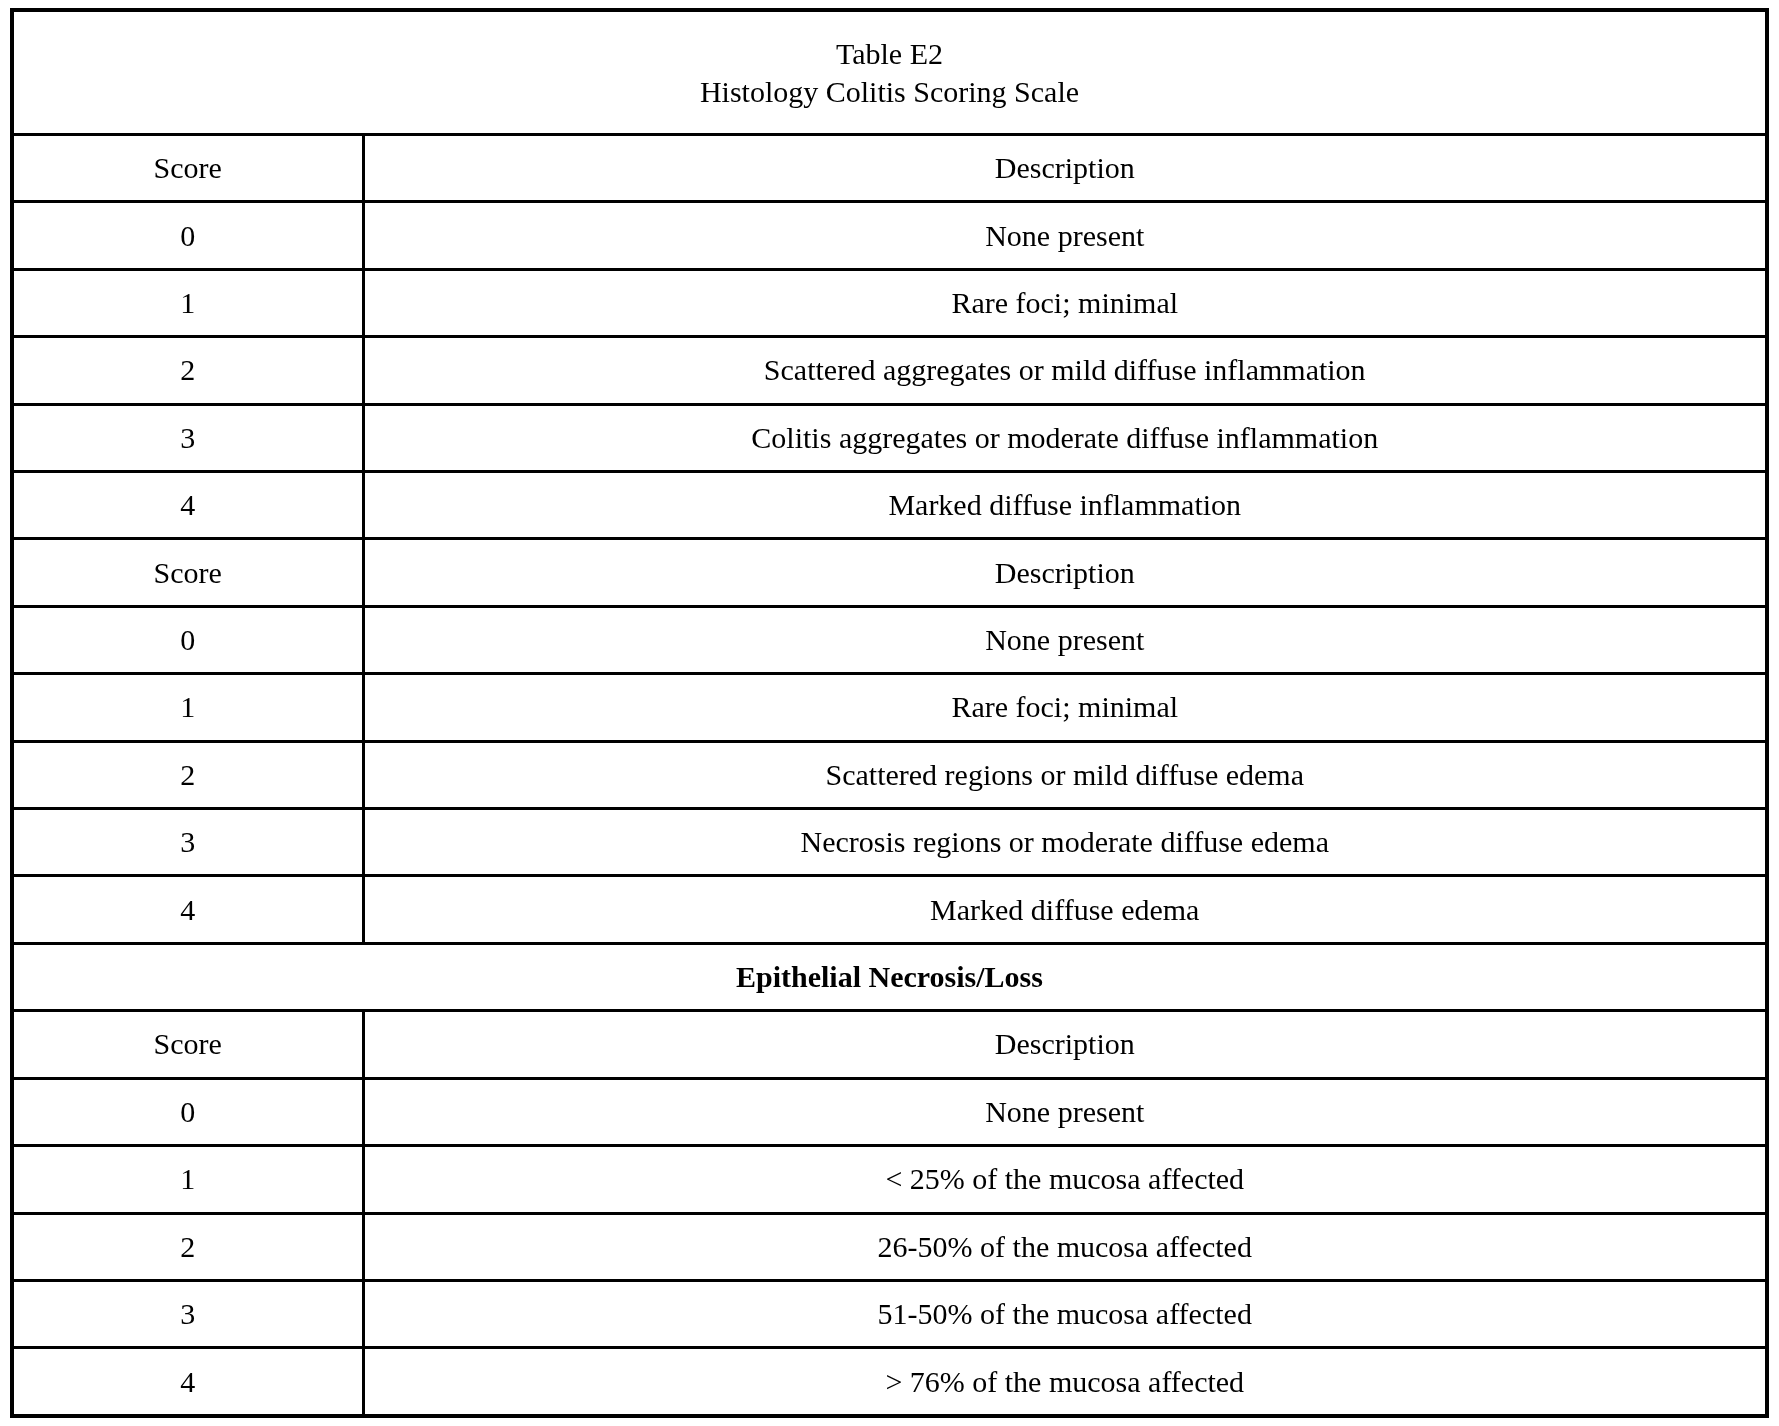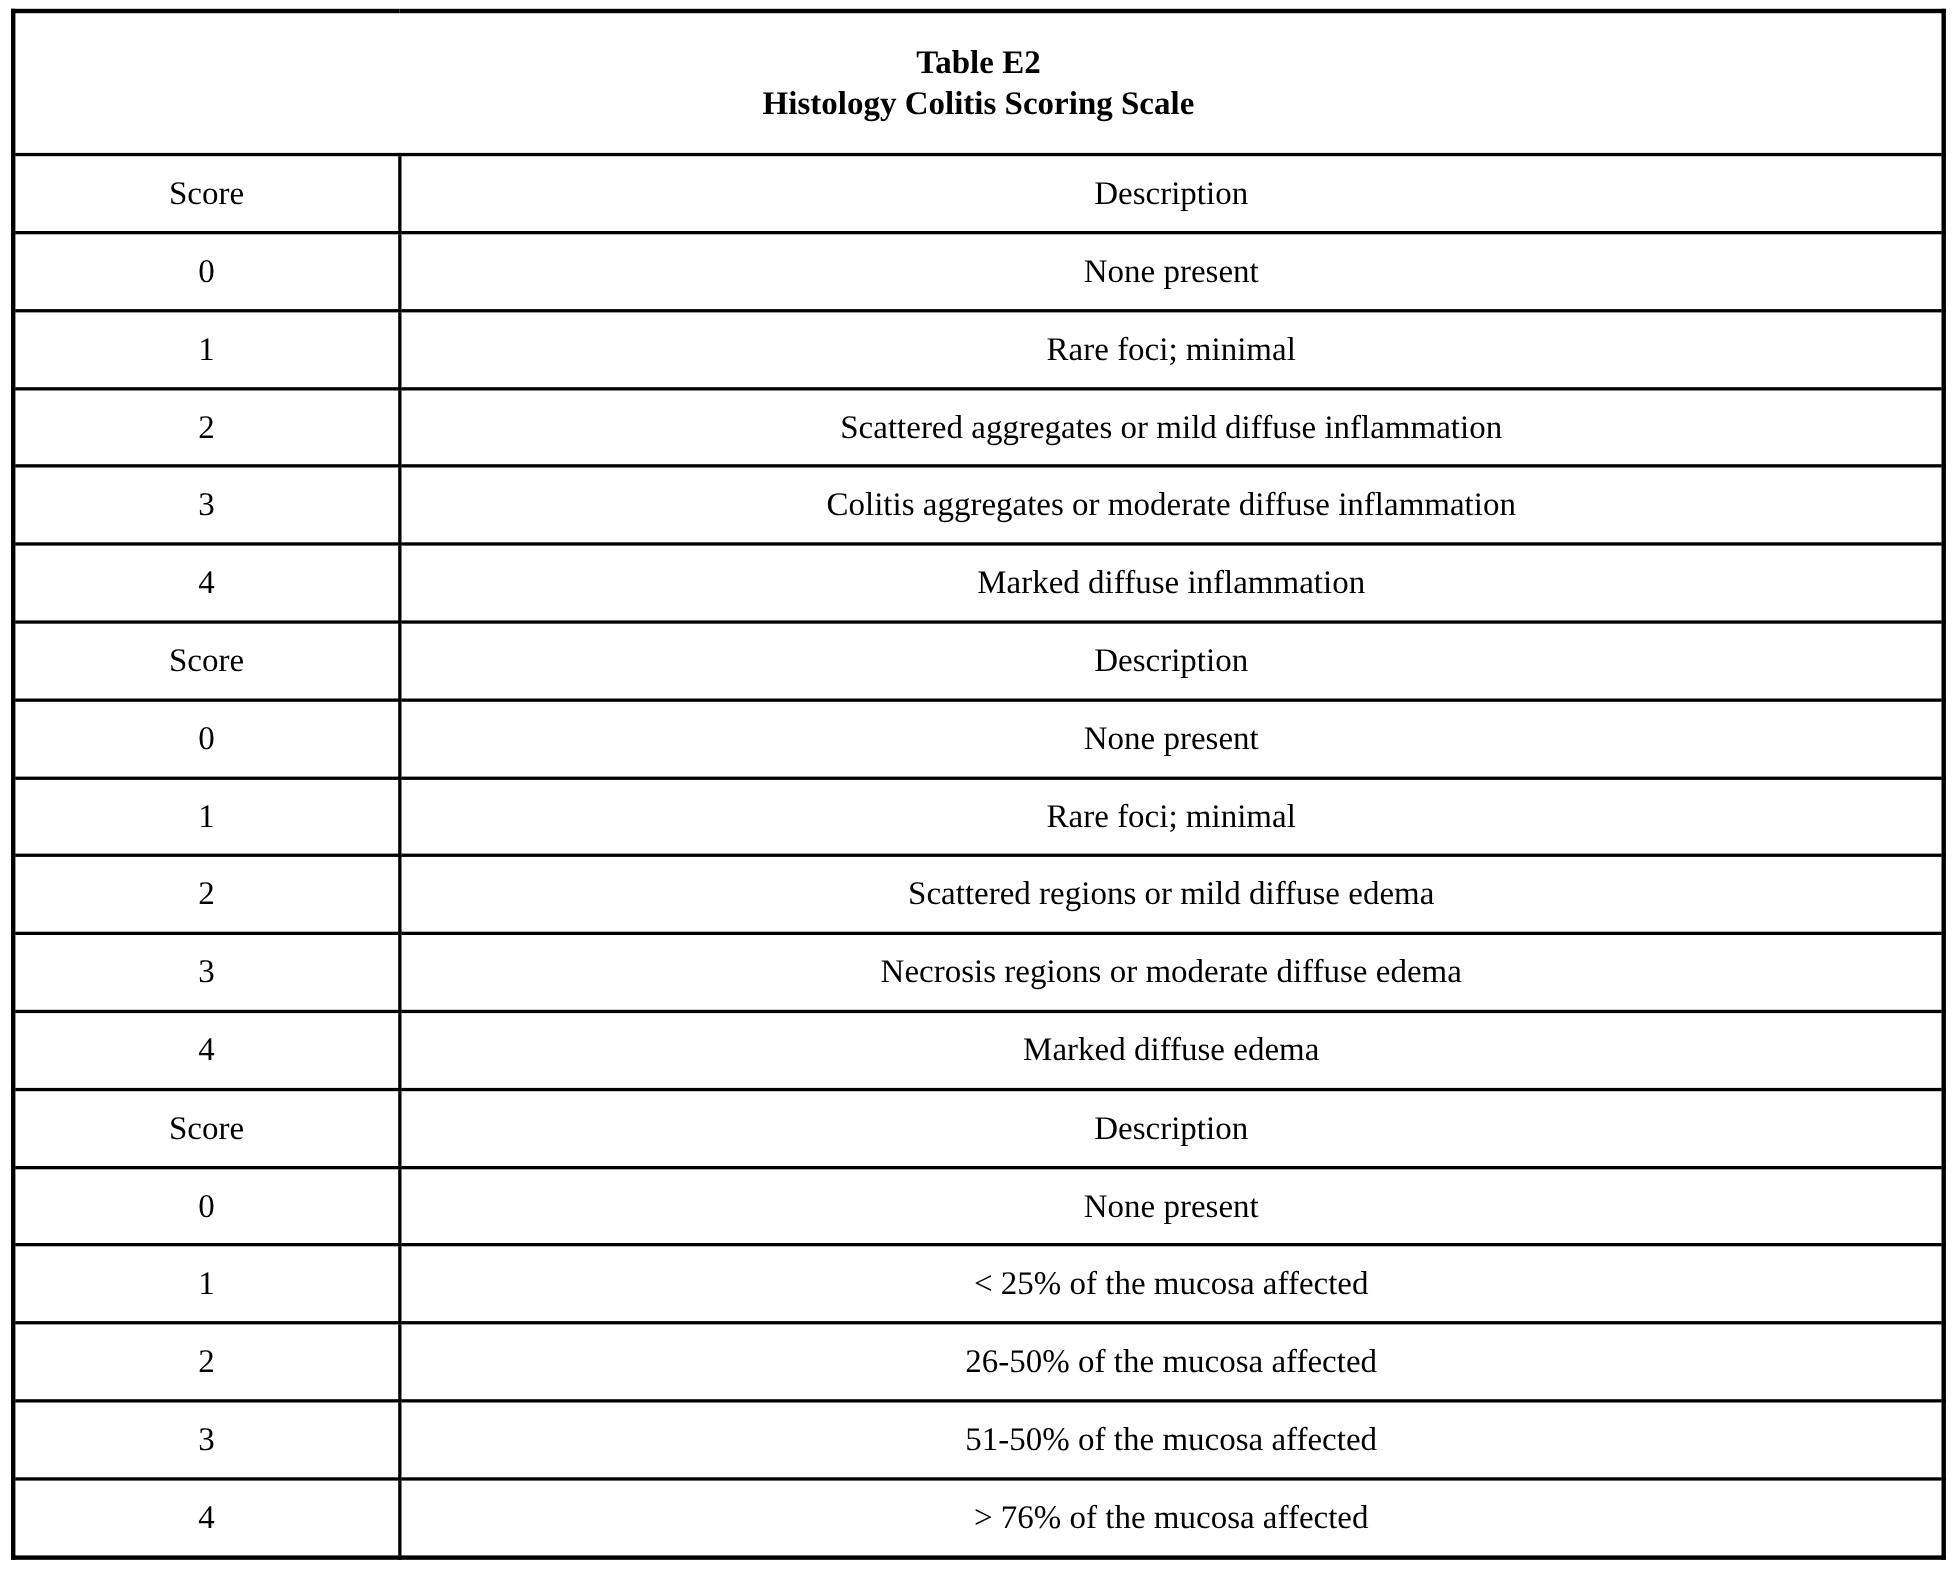--- a/index.html
+++ b/index.html
@@ -28,21 +28,21 @@
     text-align: center;
     vertical-align: middle;
     font-size: 30px;
     padding: 6px 10px;
     overflow: hidden;
     white-space: nowrap;
   }
   col.score-col { width: 20%; }
   col.desc-col  { width: 80%; }
   .title-cell {
-    font-weight: bold;
+    font-weight: normal;
     font-size: 31px;
     padding: 10px 10px;
   }
   .title-line { line-height: 1.25; }
   .section-header-cell {
     font-weight: bold;
     font-size: 31px;
   }
   .col-header-cell {
     font-weight: normal;
@@ -110,20 +110,23 @@
         </tr>
         <tr>
           <td class="score-cell">3</td>
           <td class="desc-cell">Necrosis regions or moderate diffuse edema</td>
         </tr>
         <tr>
           <td class="score-cell">4</td>
           <td class="desc-cell">Marked diffuse edema</td>
         </tr>
         <tr>
+          <td colspan="2" class="section-header-cell">Epithelial Necrosis/Loss</td>
+        </tr>
+        <tr>
           <td class="col-header-cell">Score</td>
           <td class="col-header-cell">Description</td>
         </tr>
         <tr>
           <td class="score-cell">0</td>
           <td class="desc-cell">None present</td>
         </tr>
         <tr>
           <td class="score-cell">1</td>
           <td class="desc-cell">&lt; 25% of the mucosa affected</td>

